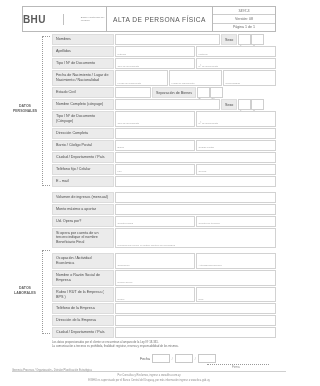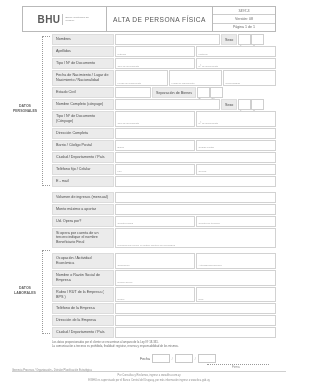--- a/index.html
+++ b/index.html
@@ -12,21 +12,21 @@
     overflow: hidden;
   }
   .page { position: relative; width: 298px; height: 386px; background:#fff; }
 
   
   .hdr {
     position:absolute; left:22px; top:6px; width:254px; height:26px;
     border:1px solid #b9b9b9; display:flex; background:#fff;
   }
   .hdr-logo { width:84px; border-right:1px solid #b9b9b9; display:flex;
-              align-items:center; justify-content:center; gap:2px; }
+              align-items:center; justify-content:center; gap:17px; }
   .logo-mark { font-size:10px; font-weight:bold; letter-spacing:.4px; color:#5a5a5a; }
   .logo-bar { width:1px; height:11px; background:#c0c0c0; }
   .logo-sub { font-size:2.4px; line-height:1.45; color:#8a8a8a; width:26px; }
   .hdr-title { flex:1; border-right:1px solid #b9b9b9; display:flex;
                align-items:center; justify-content:center;
                font-size:6.6px; letter-spacing:.45px; color:#555; }
   .hdr-meta { width:62px; display:flex; flex-direction:column; }
   .hdr-meta div { flex:1; display:flex; align-items:center; justify-content:center;
                   font-size:3.6px; color:#6a6a6a; border-bottom:1px solid #ccc; }
   .hdr-meta div:last-child { border-bottom:none; }

